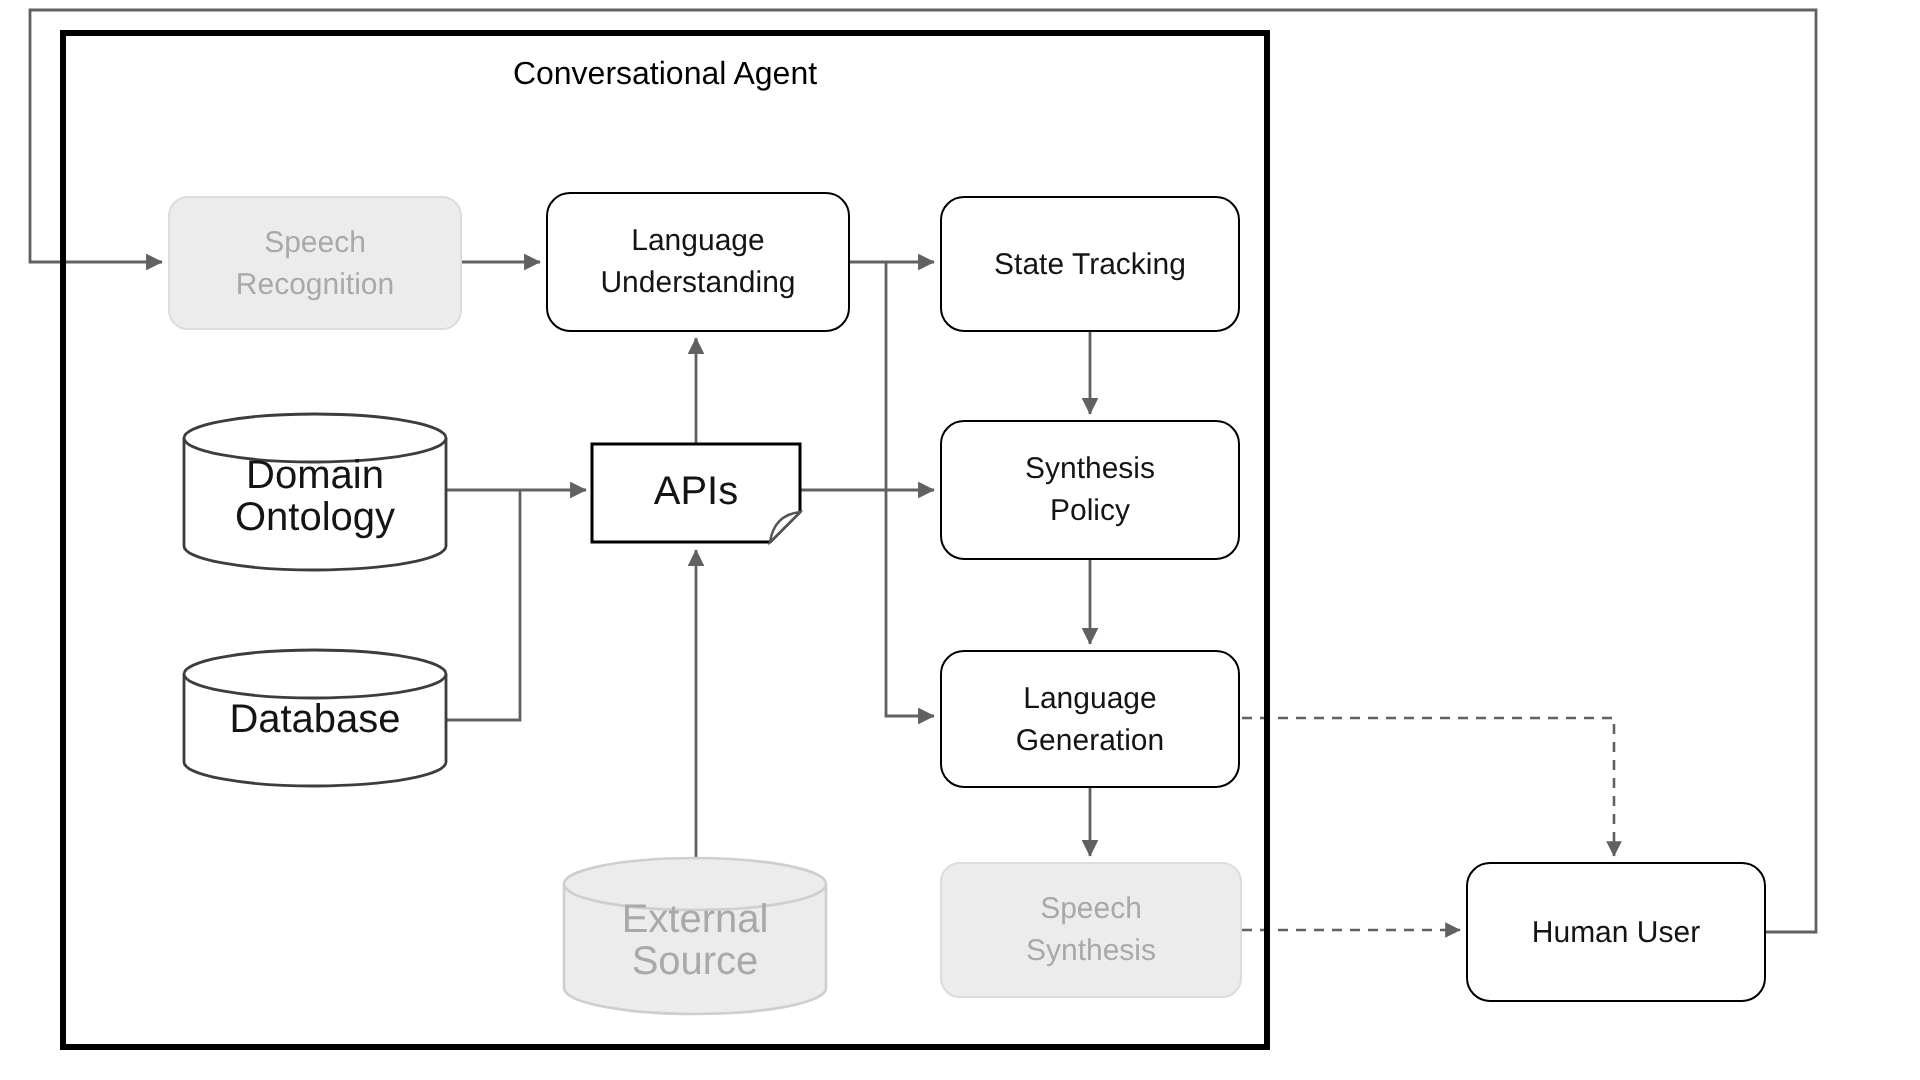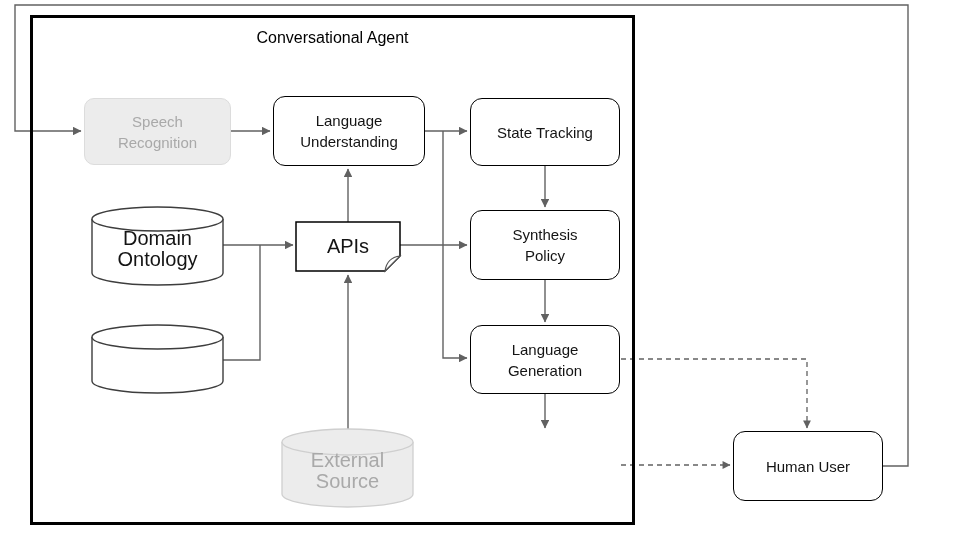--- a/index.html
+++ b/index.html
@@ -103,26 +103,32 @@
   </div>
   <div class="node" id="n-st">
     <span class="t">State Tracking</span>
   </div>
   <div class="node" id="n-dp">
     <span class="t">Synthesis Policy</span>
   </div>
   <div class="node" id="n-lg">
     <span class="t">Language Generation</span>
   </div>
+  <div class="node disabled" id="n-ss">
+    <span class="t">Speech Synthesis</span>
+  </div>
   <div class="node" id="n-hu">
     <span class="t">Human User</span>
   </div>
 
   <div class="shape-label" id="l-do">
     <span class="t">Domain Ontology</span>
+  </div>
+  <div class="shape-label" id="l-db">
+    <span class="t">Database</span>
   </div>
   <div class="shape-label disabled" id="l-es">
     <span class="t">External Source</span>
   </div>
   <div class="shape-label" id="l-api">
     <span class="t">APIs</span>
   </div>
 
 </div>
 

